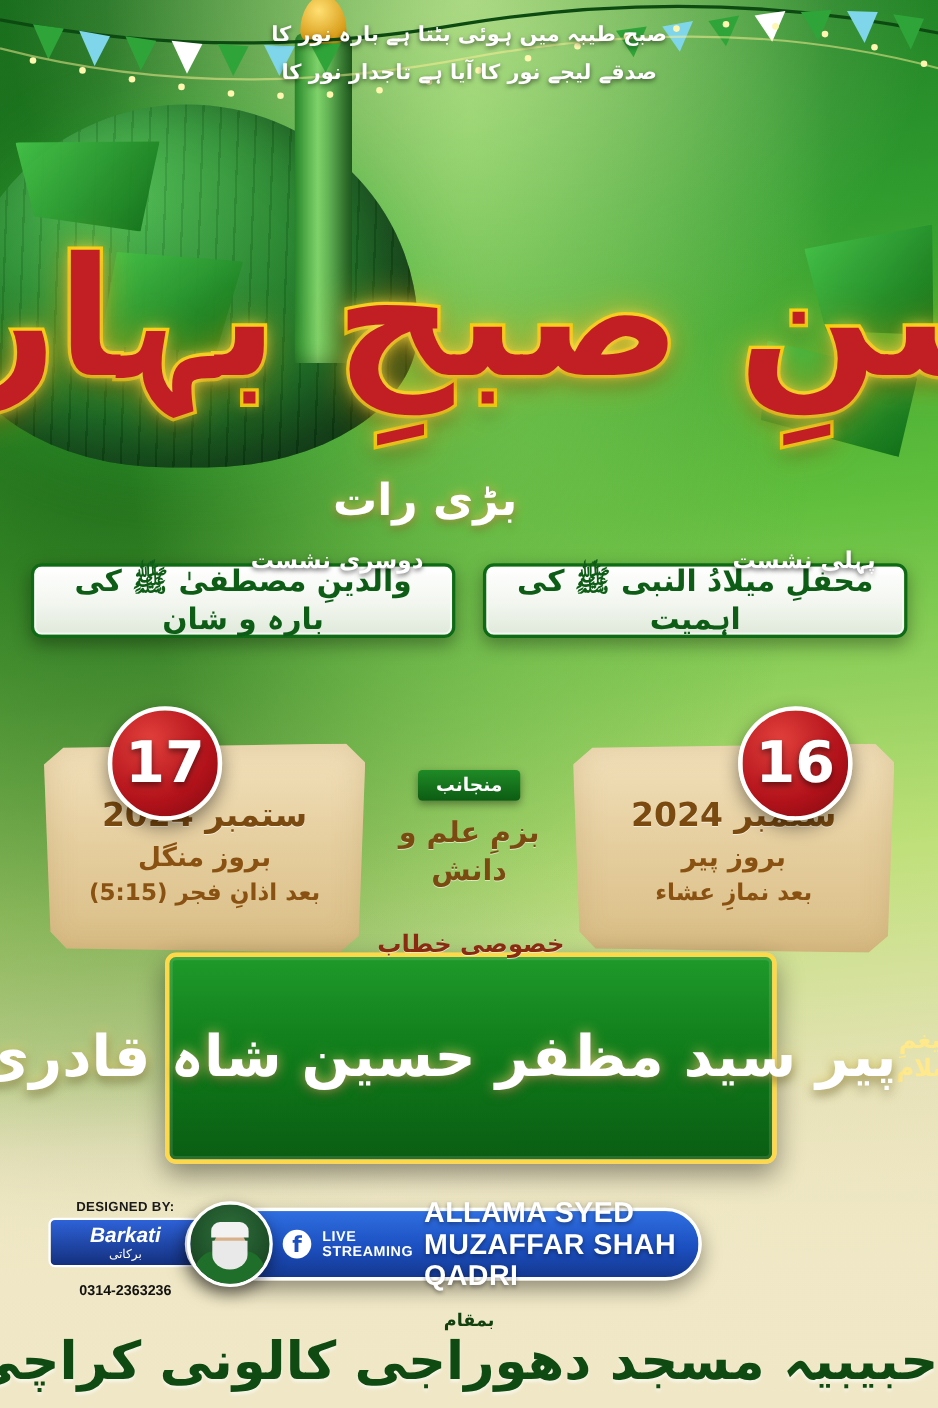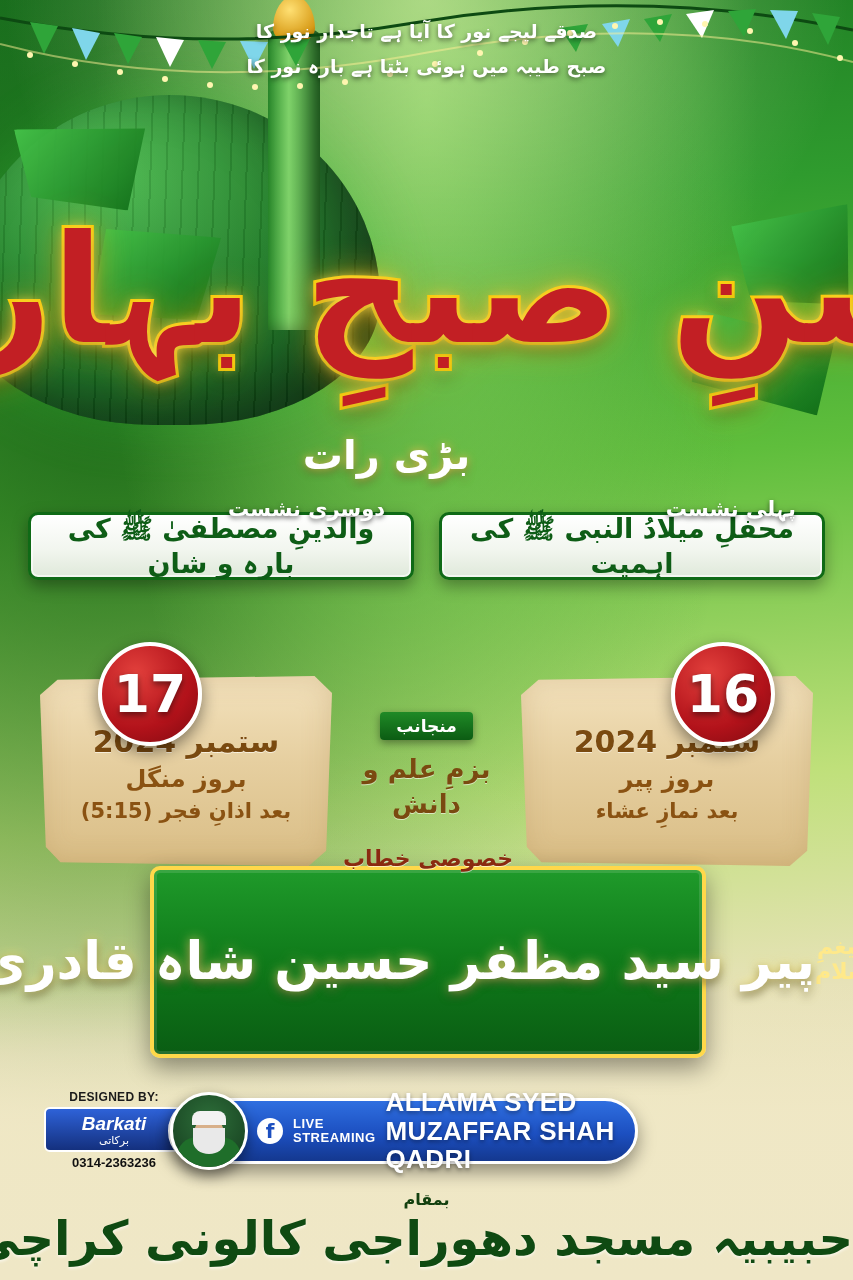--- a/index.html
+++ b/index.html
@@ -205,21 +205,21 @@
   .daybadge.b17 { left: 58px; }
   .center-tag {
     position: absolute; left: 50%; top: 52px; transform: translateX(-50%);
     width: 200px; text-align: center; direction: rtl;
   }
   .center-tag .ribbon {
     display: inline-block;
     background: linear-gradient(180deg, #1f8a26, #0c5c13);
     color: #fff; font-family: "DejaVu Sans", sans-serif;
     font-size: 17px; font-weight: 700; padding: 4px 16px;
-    border-radius: 4px; box-shadow: 0 3px 8px rgba(0,0,0,0.4); margin-top: 12px;
+    border-radius: 4px; box-shadow: 0 3px 8px rgba(0,0,0,0.4);
   }
   .center-tag .line {
     margin-top: 12px;
     font-family: "DejaVu Sans", sans-serif;
     font-size: 26px; font-weight: 700; color: #7a4a10;
     text-shadow: 0 1px 0 rgba(255,255,255,0.55);
     line-height: 1.35;
   }
 
   
@@ -326,21 +326,21 @@
     color: #ffffff;
   }
   .designer .dname {
     font-family: Liberation Sans, sans-serif;
     font-size: 19px; font-style: italic; font-weight: 700; line-height: 1;
   }
   .designer .dsub {
     font-family: "DejaVu Sans", sans-serif; font-size: 11px; margin-top: 1px;
   }
   .designer .dphone {
-    margin-top: 3px;
+    margin-top: 13px;
     font-family: "Liberation Sans", sans-serif;
     font-size: 13px; font-weight: 700; color: #111;
   }
 
   
   .venue {
     position: absolute; left: 0; bottom: 14px; width: 853px;
     text-align: center; direction: rtl;
   }
   .venue .emblem {
@@ -419,22 +419,22 @@
         <circle cx="750" cy="31" r="3"></circle>
         <circle cx="795" cy="43" r="3"></circle>
       <circle cx="840" cy="58" r="3"></circle>
     </g>
   </svg>
 
   <div class="arch-ghost"></div>
   <div class="bottom-haze"></div>
 
   <div class="couplet">
+    <div>صبح طیبہ میں ہوئی بٹتا ہے بارہ نور کا</div>
     <div>صدقے لیجے نور کا آیا ہے تاجدار نور کا</div>
-    <div>صبح طیبہ میں ہوئی بٹتا ہے بارہ نور کا</div>
   </div>
 
   <div class="title-wrap">
     <div class="title-main">جشنِ صبحِ بہاراں</div>
   </div>
   <div class="title-sub">بڑی رات</div>
 
   <div class="sessions">
     <div class="session">
       <div class="session-label">پہلی نشست</div>

